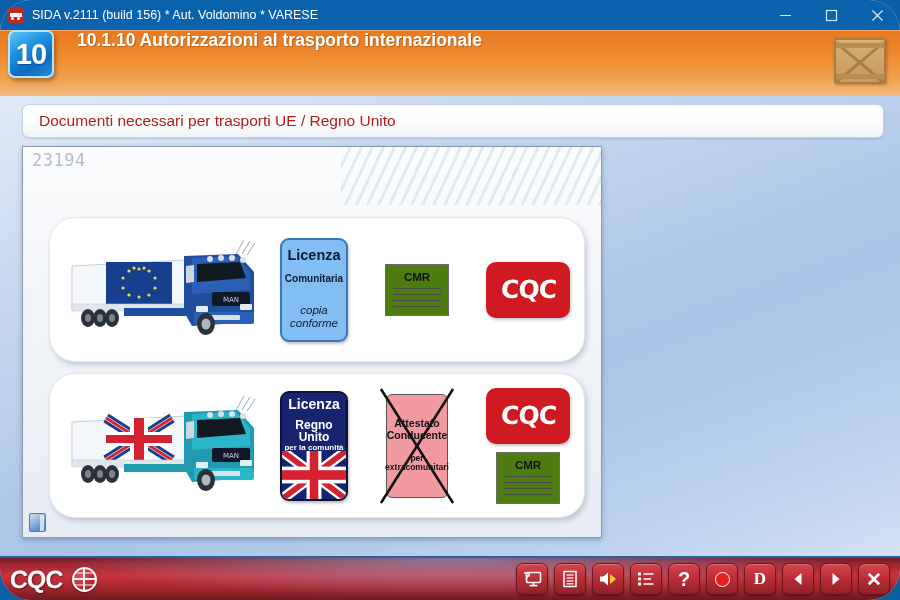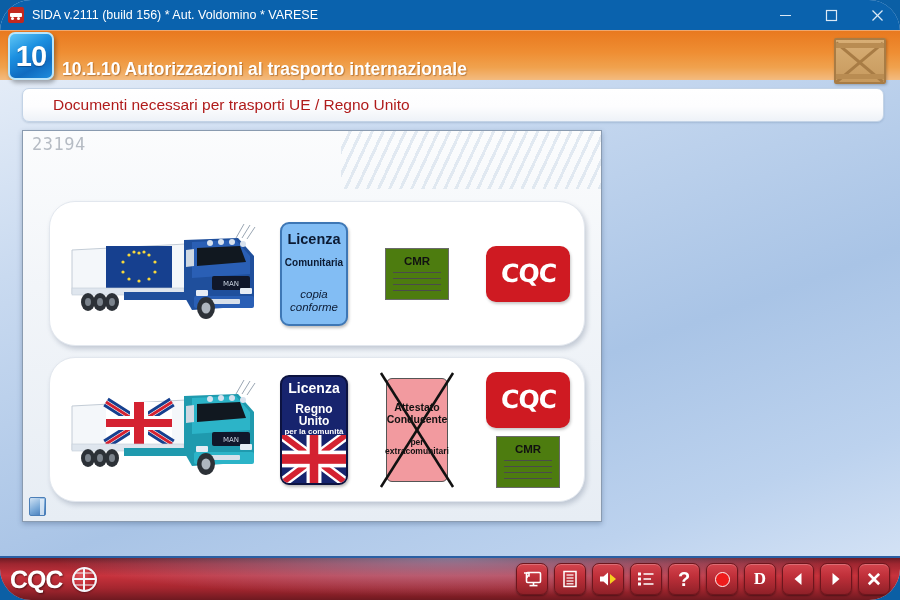--- a/index.html
+++ b/index.html
@@ -46,39 +46,39 @@
   .win-btns { display: flex; height: 30px; }
   .win-btn {
     width: 46px; height: 30px;
     display: flex; align-items: center; justify-content: center;
     color: #e9f1f8; font-size: 15px; line-height: 1;
   }
   .win-btn svg { display: block; }
 
   
   .header {
-    height: 50px; width: 100%;
+    height: 66px; width: 100%;
     background: linear-gradient(180deg,#e8781e 0%,#ef8e33 45%,#f0a24e 75%,#f3bb80 100%);
-    display: flex; align-items: flex-end;
+    display: flex; align-items: flex-start;
     position: relative;
     box-shadow: 0 1px 0 rgba(255,255,255,.35) inset;
   }
   .badge10 {
     width: 46px; height: 48px; margin-left: 8px; flex: none;
     border-radius: 7px;
     background: linear-gradient(150deg,#5fc6f5 0%,#1b8fe0 38%,#0f6bc0 70%,#1f8ddd 100%);
     border: 2px solid #b9e5fb;
     box-shadow: 2px 3px 4px rgba(0,0,0,.30);
     display: flex; align-items: center; justify-content: center;
     color: #fff; font-size: 29px; font-weight: bold;
     letter-spacing: -1px;
     text-shadow: 0 1px 1px rgba(0,40,90,.5);
   }
   .header-title {
-    margin-left: 8px;
+    margin-left: 23px;
     color: #ffffff;
     font-size: 17.5px; font-weight: bold;
     text-shadow: 1px 1px 1px rgba(120,55,0,.45);
   }
   .crate {
     position: absolute; right: 14px; top: 8px;
     width: 52px; height: 46px;
     background: linear-gradient(180deg,#d8ae75 0%,#c79a5e 100%);
     border: 2px solid #a87c45;
     border-radius: 2px;
@@ -103,21 +103,21 @@
 
   
   .subtitle-wrap { padding: 8px 16px 0 22px; }
   .subtitle {
     height: 34px;
     background: linear-gradient(180deg,#ffffff 0%,#fdfdfe 55%,#eef2f8 100%);
     border: 1px solid #c3d3e6;
     border-radius: 7px;
     box-shadow: 0 1px 2px rgba(40,70,110,.18);
     display: flex; align-items: center;
-    padding-left: 30px;
+    padding-left: 16px;
     color: #b01b1b;
     font-size: 15.5px;
   }
 
   
   .body {
     display: flex;
     padding: 8px 16px 0 22px;
     gap: 10px;
   }

